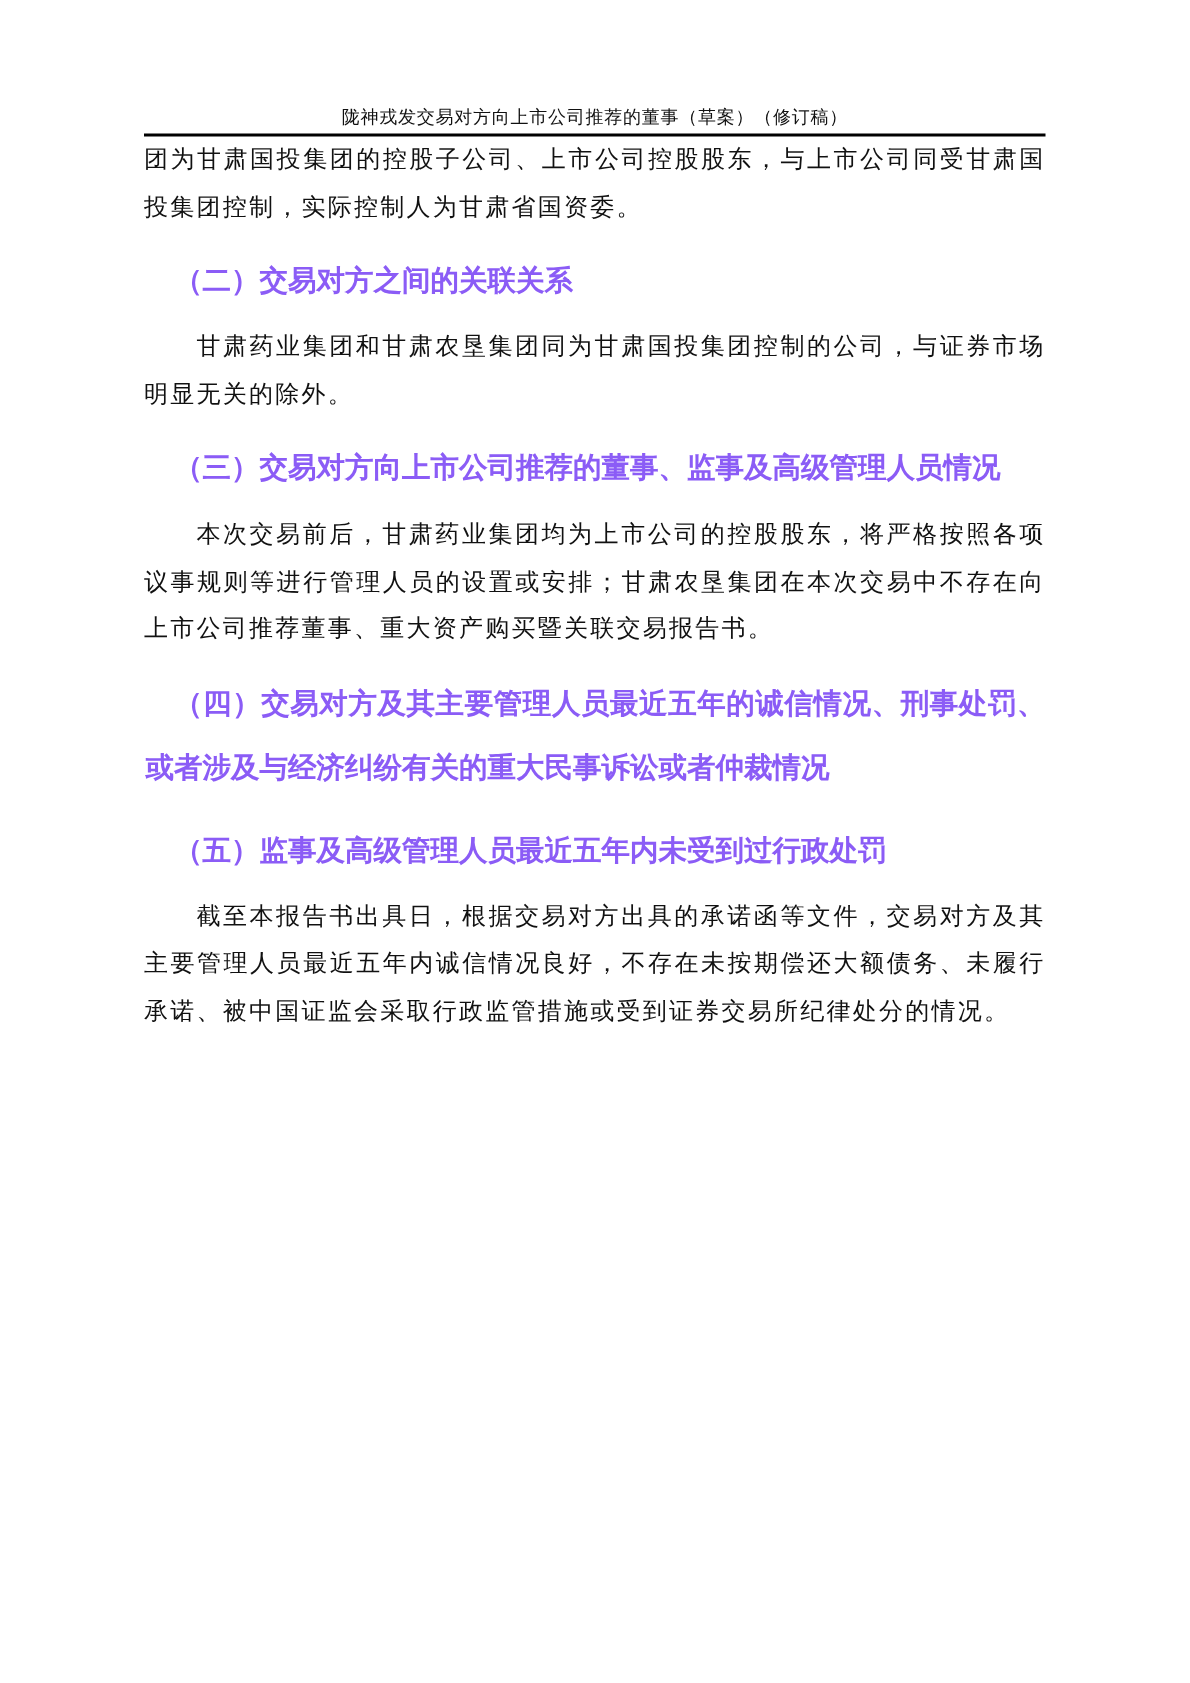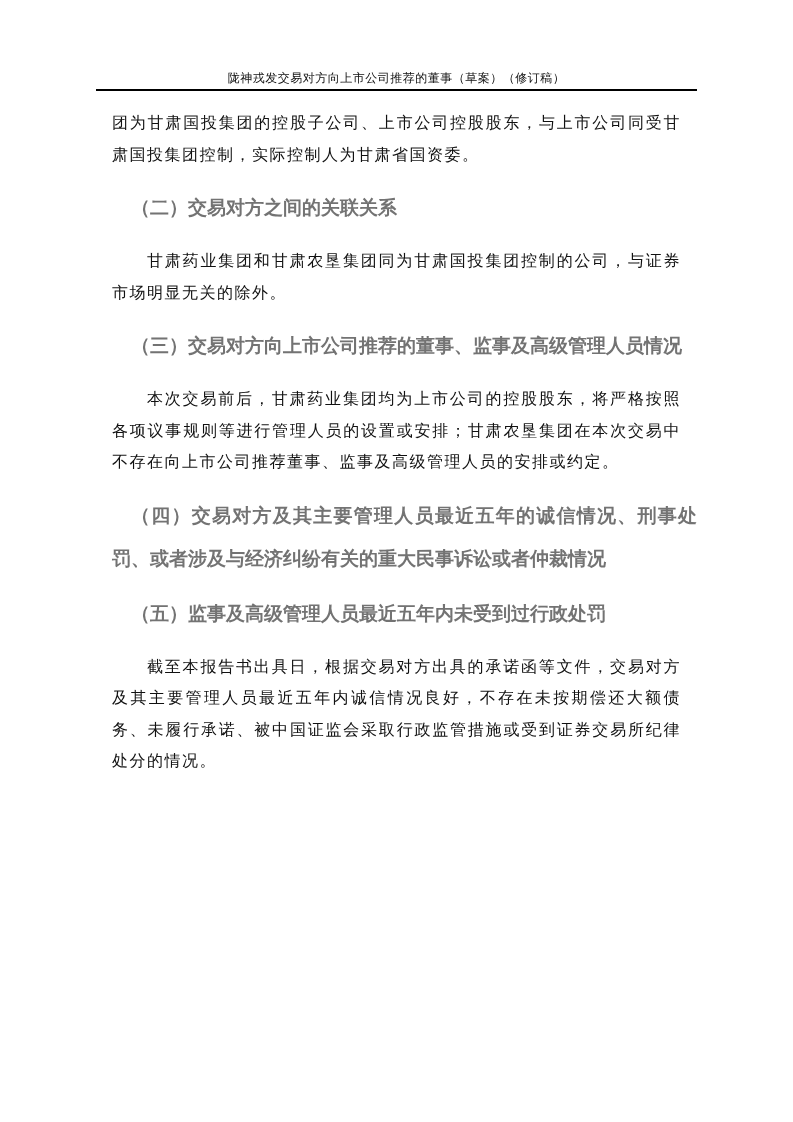--- a/index.html
+++ b/index.html
@@ -37,43 +37,43 @@
   }
   
   .doc-body {
     position: absolute;
     top: 72px;
     left: 96px;
     width: 601px;
     padding-top: 19px;
   }
   .para {
-    margin: 16px;
+    margin: 0;
     font-size: 16px;
     line-height: 31.5px;
     letter-spacing: 1.5px;
     text-align: justify;
     line-break: strict;
     word-break: normal;
   }
   .para.indent {
     text-indent: 35px;
   }
   .sec-heading {
-    margin: 12px 0 7px 16px;
+    margin: 12px 0 7px 1px;
     font-family: "Liberation Sans", "DejaVu Sans", sans-serif;
     font-weight: 700;
     font-size: 19px;
     line-height: 43px;
     letter-spacing: 0;
     text-indent: 19px;
     text-align: justify;
     line-break: strict;
     word-break: normal;
-    color: #737373;
+    color: #8b5cf6;
   }
   
   .page-footer {
     position: absolute;
     top: 1038px;
     left: 0;
     width: 100%;
     text-align: center;
     font-size: 13px;
     line-height: 16px;
@@ -92,21 +92,21 @@
   <div class="doc-body">
 
     <p class="para">团为甘肃国投集团的控股子公司、上市公司控股股东，与上市公司同受甘肃国投集团控制，实际控制人为甘肃省国资委。</p>
 
     <h2 class="sec-heading">（二）交易对方之间的关联关系</h2>
 
     <p class="para indent">甘肃药业集团和甘肃农垦集团同为甘肃国投集团控制的公司，与证券市场明显无关的除外。</p>
 
     <h2 class="sec-heading">（三）交易对方向上市公司推荐的董事、监事及高级管理人员情况</h2>
 
-    <p class="para indent">本次交易前后，甘肃药业集团均为上市公司的控股股东，将严格按照各项议事规则等进行管理人员的设置或安排；甘肃农垦集团在本次交易中不存在向上市公司推荐董事、监事及高级管理人员的安排或约定。</p>
+    <p class="para indent">本次交易前后，甘肃药业集团均为上市公司的控股股东，将严格按照各项议事规则等进行管理人员的设置或安排；甘肃农垦集团在本次交易中不存在向上市公司推荐董事、重大资产购买暨关联交易报告书。</p>
 
     <h2 class="sec-heading">（四）交易对方及其主要管理人员最近五年的诚信情况、刑事处罚、或者涉及与经济纠纷有关的重大民事诉讼或者仲裁情况</h2>
 
 
     <h2 class="sec-heading">（五）监事及高级管理人员最近五年内未受到过行政处罚</h2>
 
     <p class="para indent">截至本报告书出具日，根据交易对方出具的承诺函等文件，交易对方及其主要管理人员最近五年内诚信情况良好，不存在未按期偿还大额债务、未履行承诺、被中国证监会采取行政监管措施或受到证券交易所纪律处分的情况。</p>
 
   </div>
 

